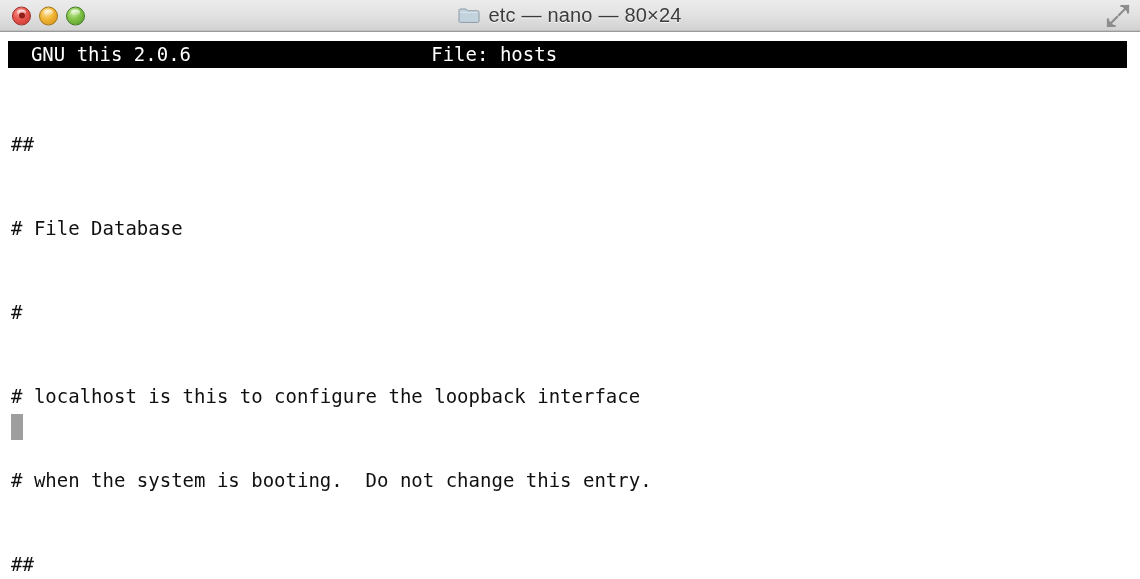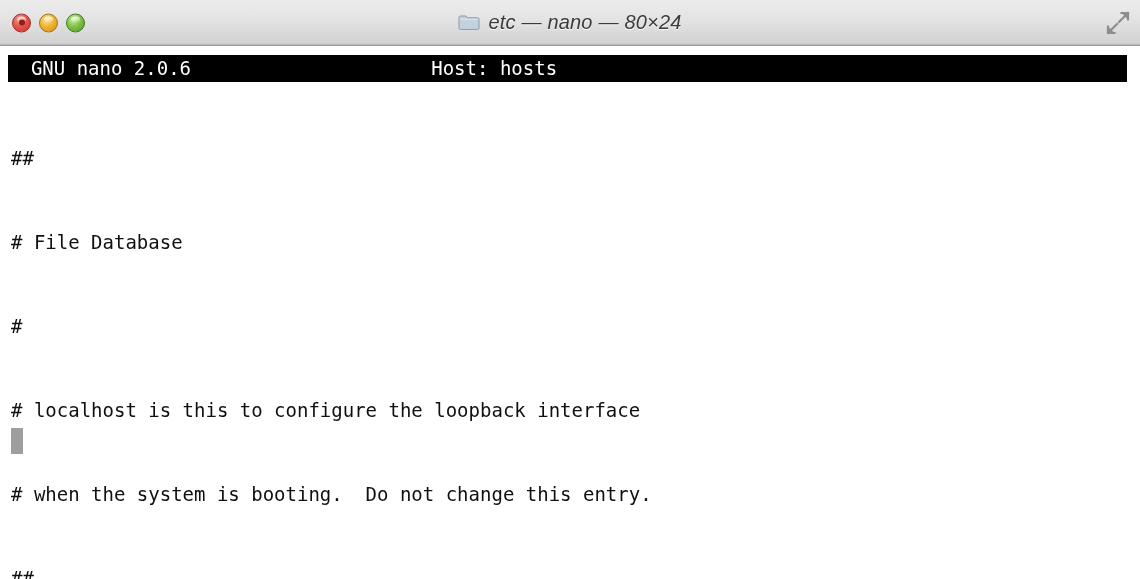--- a/index.html
+++ b/index.html
@@ -18,27 +18,26 @@
     position: relative;
     width: 1140px;
     height: 579px;
     background: #ffffff;
     overflow: hidden;
   }
 
   
   .titlebar {
     position: relative;
-    height: 46px;
+    height: 32px;
     background: linear-gradient(to bottom, #ececec 0%, #e3e3e3 45%, #d2d2d2 96%, #b3b3b3 100%);
     border-bottom: 1px solid #9a9a9a;
     box-sizing: border-box;
     display: flex;
     align-items: center;
-    font-style: italic;
   }
 
   .traffic-lights {
     position: absolute;
     left: 12px;
     top: 50%;
     transform: translateY(-50%);
     display: flex;
     gap: 8px;
     align-items: center;
@@ -187,21 +186,21 @@
       <path d="M13 11 L22 2 M22 2 L15.5 2 M22 2 L22 8.5" fill="none" stroke="#8d8d8d" stroke-width="2.2" stroke-linecap="square"></path>
       <path d="M22 2 L15.5 2 L22 8.5 Z" fill="#8d8d8d"></path>
       <path d="M11 13 L2 22 M2 22 L8.5 22 M2 22 L2 15.5" fill="none" stroke="#8d8d8d" stroke-width="2.2" stroke-linecap="square"></path>
       <path d="M2 22 L8.5 22 L2 15.5 Z" fill="#8d8d8d"></path>
     </svg>
 
   </div>
 
   <div class="terminal">
 
-    <div class="nano-header">  GNU nano 2.0.6                     Host: hosts                                </div>
+    <div class="nano-header">  GNU this 2.0.6                     File: hosts                                </div>
 
     <div class="nano-body">
       <div class="nano-line">##</div>
       <div class="nano-line"># File Database</div>
       <div class="nano-line">#</div>
       <div class="nano-line"># localhost is this to configure the loopback interface</div>
       <div class="nano-line"># when the system is booting.  Do not change this entry.</div>
       <div class="nano-line">##</div>
       
       

